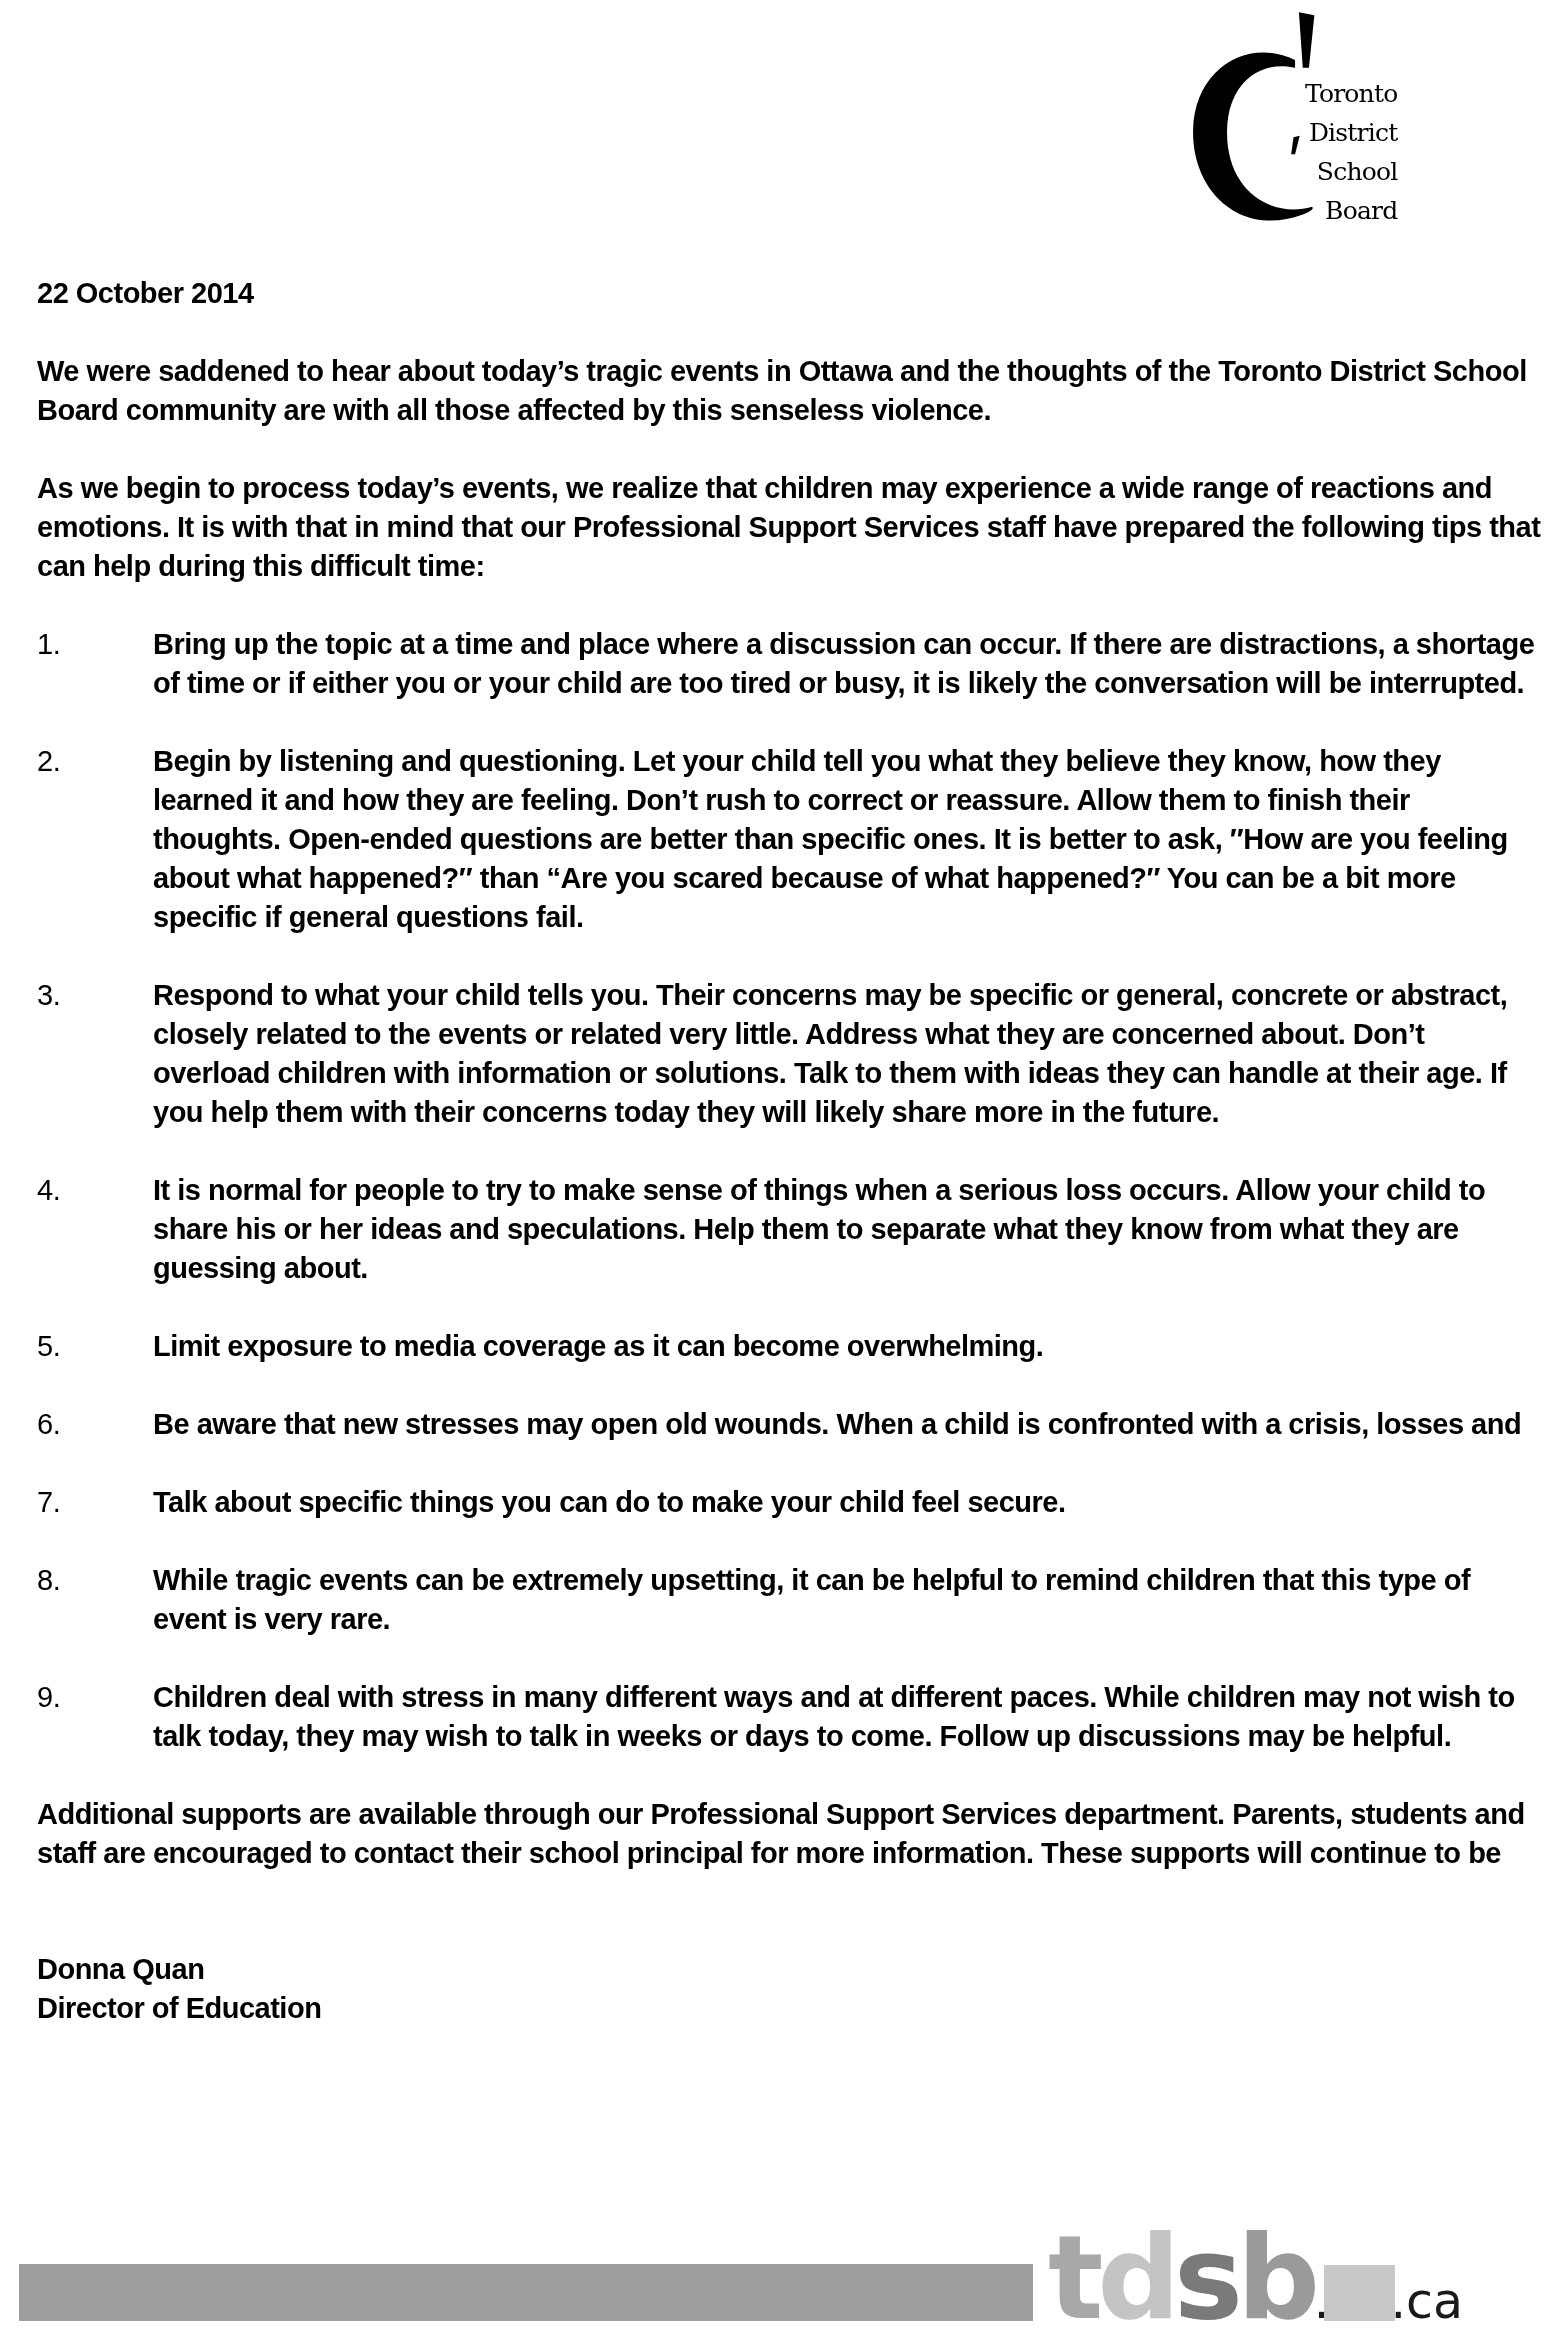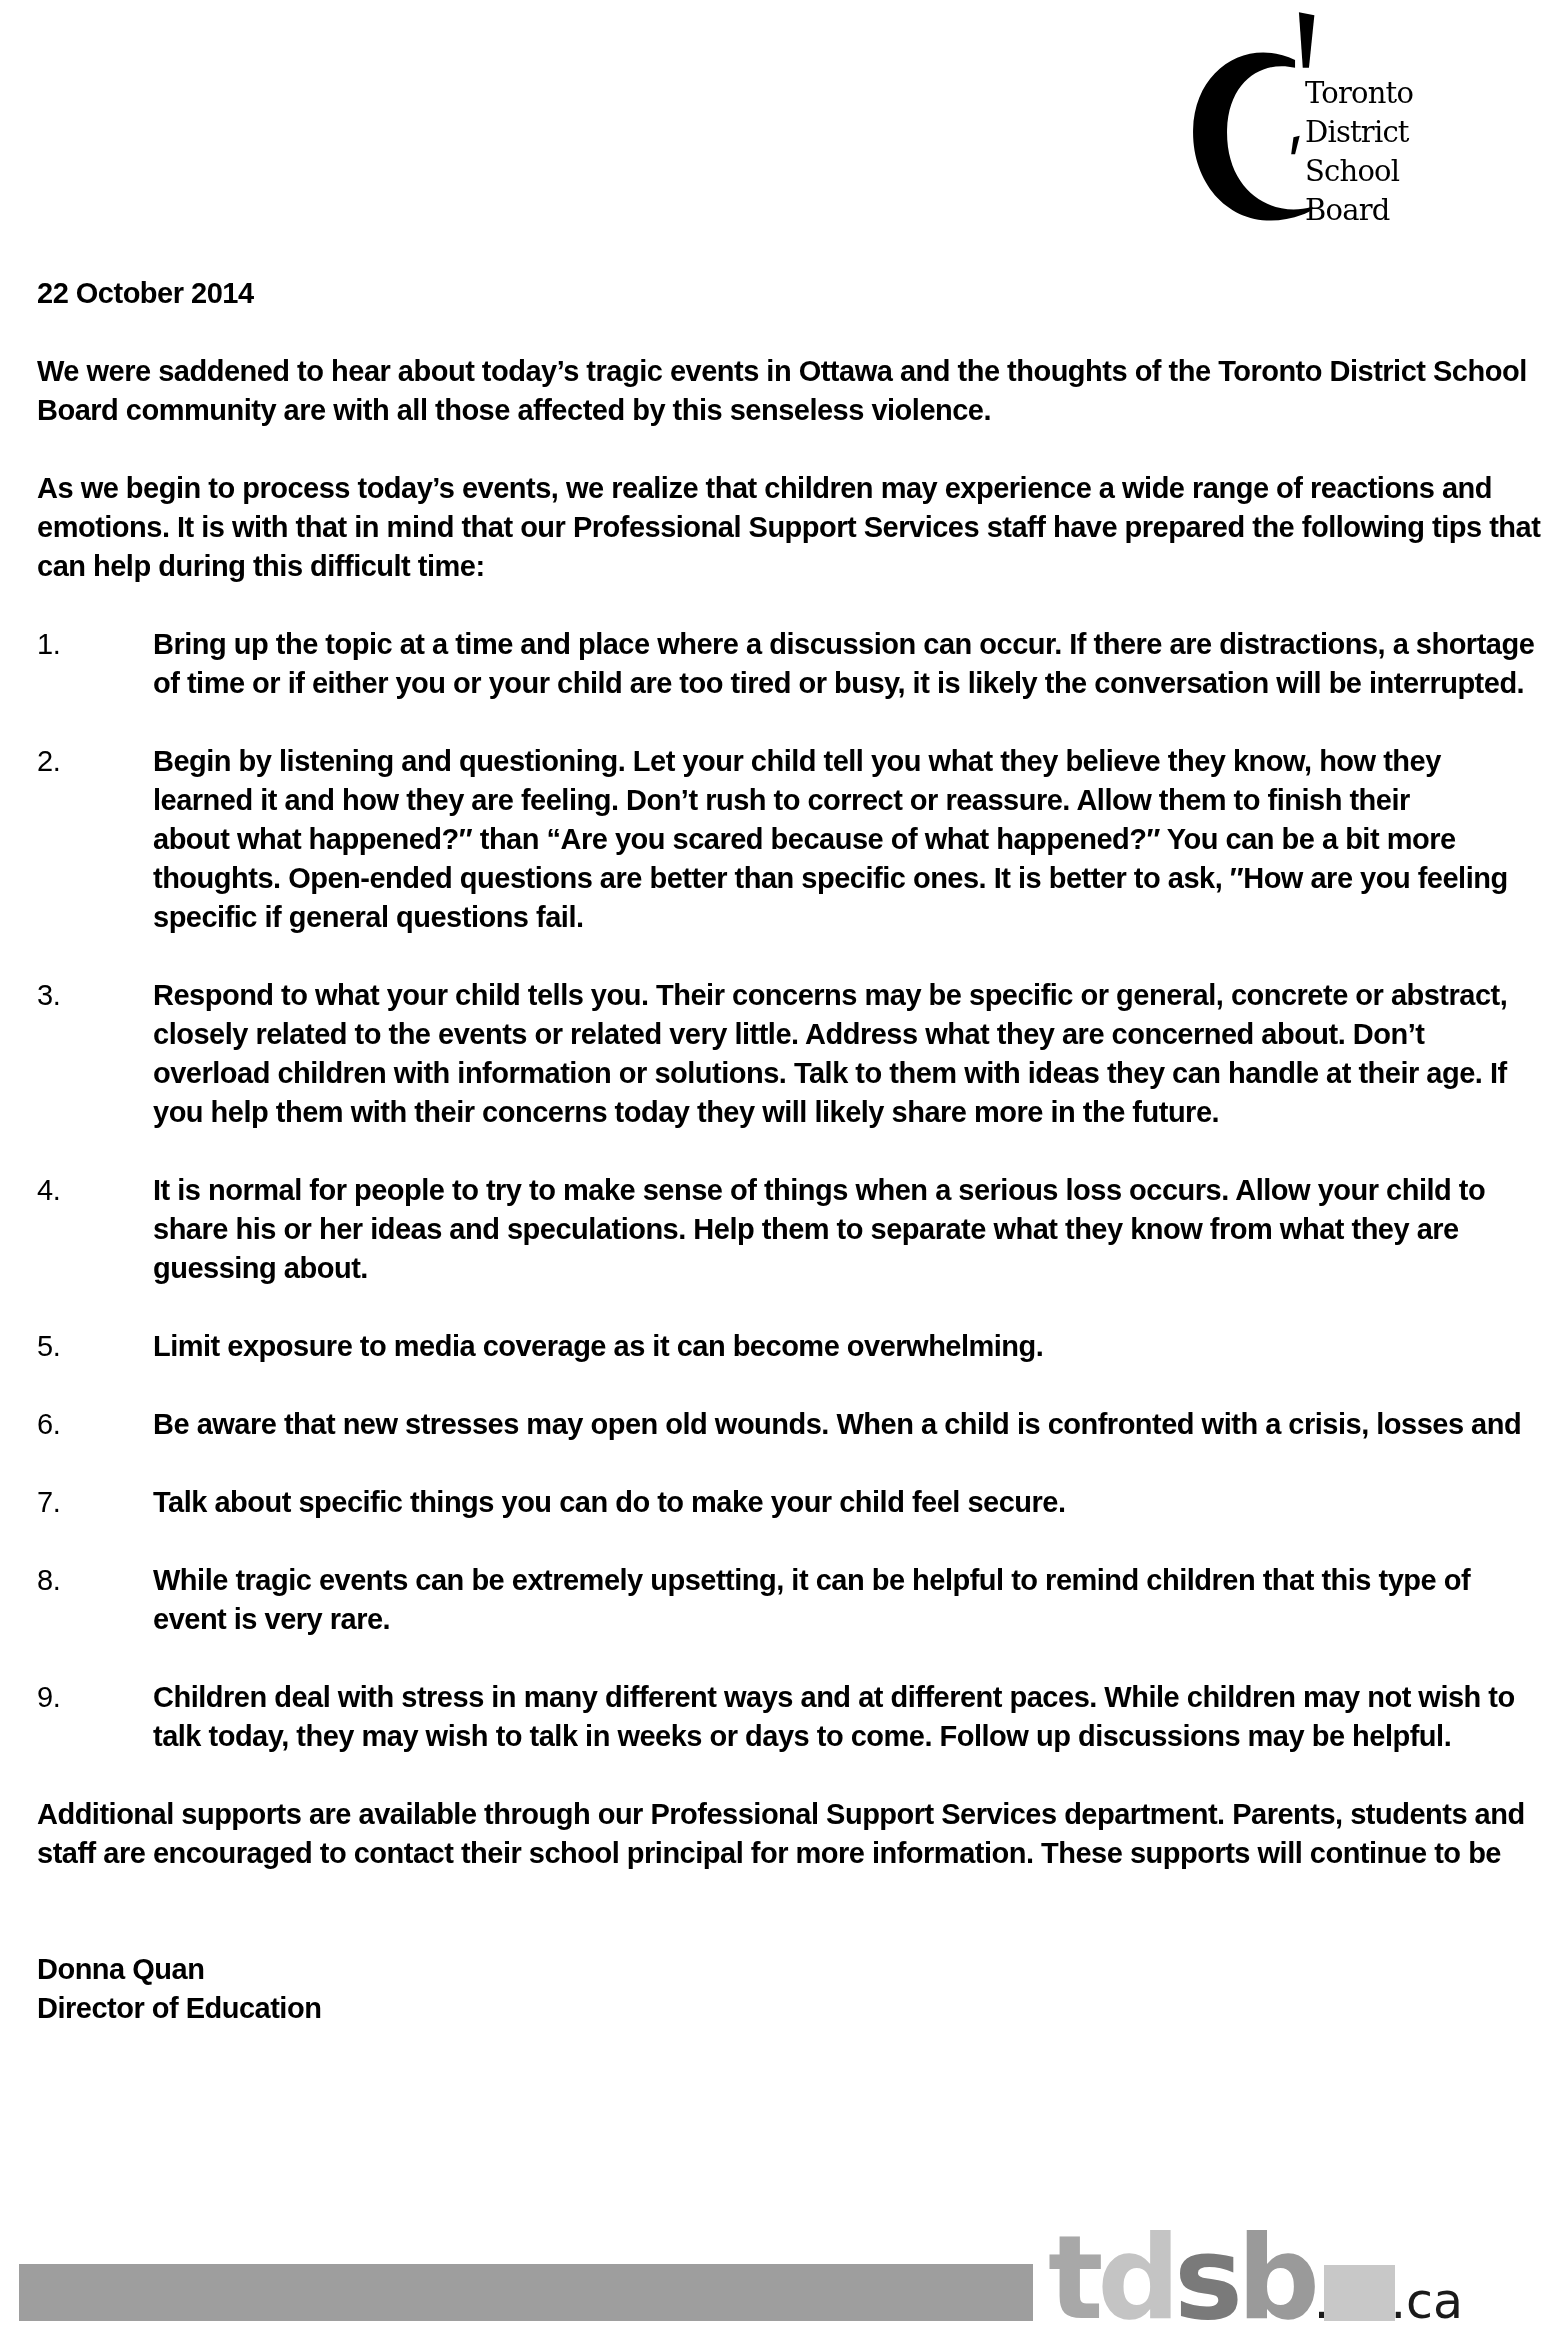--- a/index.html
+++ b/index.html
@@ -1,20 +1,20 @@
 <!DOCTYPE html>
 <html style="font-size:12.4px"><head>
 <meta charset="utf-8">
 <style>
   html, body { margin: 0; padding: 0; background: #ffffff; }
   body { width: 1562px; height: 2330px; position: relative; overflow: hidden;
          font-family: "Liberation Sans", sans-serif; color: #000; }
   .logo { position: absolute; left: 1179px; top: 6.2px; width: 263px; height: 224px; }
   .logo-text { position: absolute; left: 1305px; top: 74px; font-family: "DejaVu Serif", serif;
-               font-size: 29px; line-height: 39px; letter-spacing: -0.8px; }
+               font-size: 25px; line-height: 39px; letter-spacing: -0.8px; text-align: right; }
   .logo-text div { white-space: nowrap; }
   .content { position: absolute; left: 37px; top: 274px; width: 1515px;
              font-size: 29px; line-height: 39px; letter-spacing: -0.5px; }
   .line { white-space: nowrap; height: 39px; font-weight: bold; }
   .para { margin-bottom: 39px; }
   .item { display: flex; margin-bottom: 39px; }
   .num { width: 116px; flex: none; }
   .item-body { flex: 1; }
   .sig { margin-top: 77px; }
   .footer-bar { position: absolute; left: 18.6px; top: 2264px; width: 1014px; height: 57px; background: #9e9e9e; }
@@ -66,22 +66,22 @@
         <div class="item-body">
           <div class="line">Bring up the topic at a time and place where a discussion can occur. If there are distractions, a shortage</div>
           <div class="line">of time or if either you or your child are too tired or busy, it is likely the conversation will be interrupted.</div>
         </div>
       </div>
       <div class="item">
         <div class="num">2.</div>
         <div class="item-body">
           <div class="line">Begin by listening and questioning. Let your child tell you what they believe they know, how they</div>
           <div class="line">learned it and how they are feeling. Don’t rush to correct or reassure.  Allow them to finish their</div>
+          <div class="line">thoughts. Open-ended questions are better than specific ones. It is better to ask, ″How are you feeling</div>
           <div class="line">about what happened?″ than “Are you scared because of what happened?″ You can be a bit more</div>
-          <div class="line">thoughts. Open-ended questions are better than specific ones. It is better to ask, ″How are you feeling</div>
           <div class="line">specific if general questions fail.</div>
         </div>
       </div>
       <div class="item">
         <div class="num">3.</div>
         <div class="item-body">
           <div class="line">Respond to what your child tells you. Their concerns may be specific or general, concrete or abstract,</div>
           <div class="line">closely related to the events or related very little. Address what they are concerned about. Don’t</div>
           <div class="line">overload children with information or solutions. Talk to them with ideas they can handle at their age. If</div>
           <div class="line">you help them with their concerns today they will likely share more in the future.</div>

